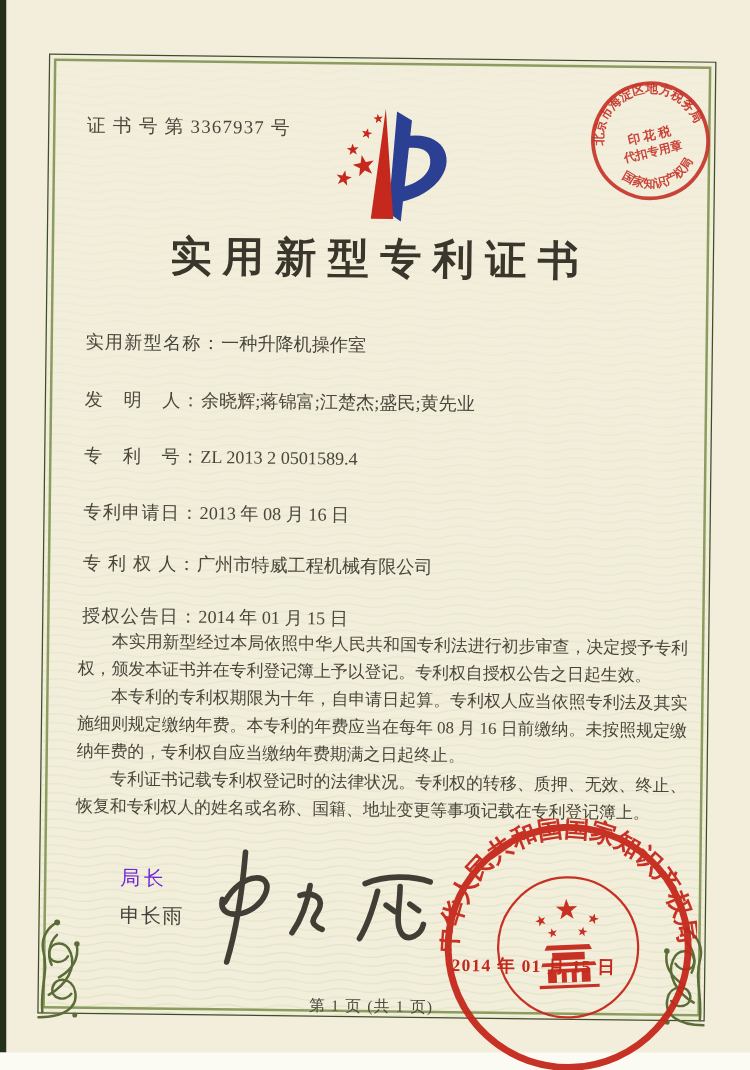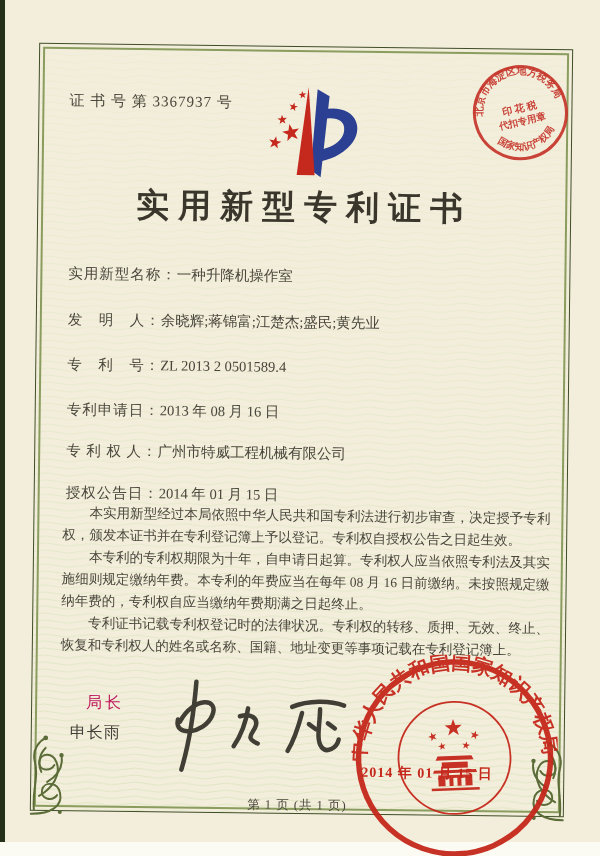--- a/index.html
+++ b/index.html
@@ -22,22 +22,22 @@
   .logo{position:absolute;left:212px;top:28px;width:124px;height:108px;}
   .title{
     position:absolute;left:0;top:138px;width:100%;text-align:center;
     font-size:33px;font-weight:bold;letter-spacing:9px;color:#3a362c;
   }
   .field{position:absolute;left:31px;font-size:14.5px;color:#4a463c;white-space:nowrap;}
   .field .lbl{letter-spacing:1px;}
   .f0{top:220px}.f1{top:266px}.f2{top:311px}.f3{top:356px}.f4{top:397px}.f5{top:439px}
   .paras{position:absolute;left:28px;top:458px;width:488px;font-size:13.5px;line-height:22px;text-align:justify;color:#4a463c;}
   .paras p{margin:0;text-indent:2em;}
-  .sig-title{position:absolute;left:54px;top:648px;font-size:16px;letter-spacing:3px;color:#be185d;}
-  .sig-name{position:absolute;left:38px;top:678px;font-size:16px;letter-spacing:1px;color:#45413a;}
+  .sig-title{position:absolute;left:64px;top:648px;font-size:16px;letter-spacing:3px;color:#6d28d9;}
+  .sig-name{position:absolute;left:64px;top:678px;font-size:16px;letter-spacing:1px;color:#45413a;}
   .signature{position:absolute;left:112px;top:630px;width:210px;height:100px;}
   .footer{position:absolute;left:0;top:750px;width:100%;text-align:center;font-size:12.5px;color:#4a463c;letter-spacing:1px;}
   .seal-main{position:absolute;left:320px;top:606px;width:206px;height:206px;}
   .seal-date{position:absolute;left:330px;top:716px;font-size:14px;font-weight:bold;color:#c5281c;letter-spacing:1px;white-space:nowrap;}
   .seal-tax{position:absolute;left:428px;top:10px;width:106px;height:106px;}
   .orn{position:absolute;width:92px;height:92px;}
   .orn-bl{left:-4px;bottom:-8px;}
   .orn-br{right:-4px;bottom:-8px;transform:scaleX(-1);}
   .red{fill:#c5281c;}
 </style>

